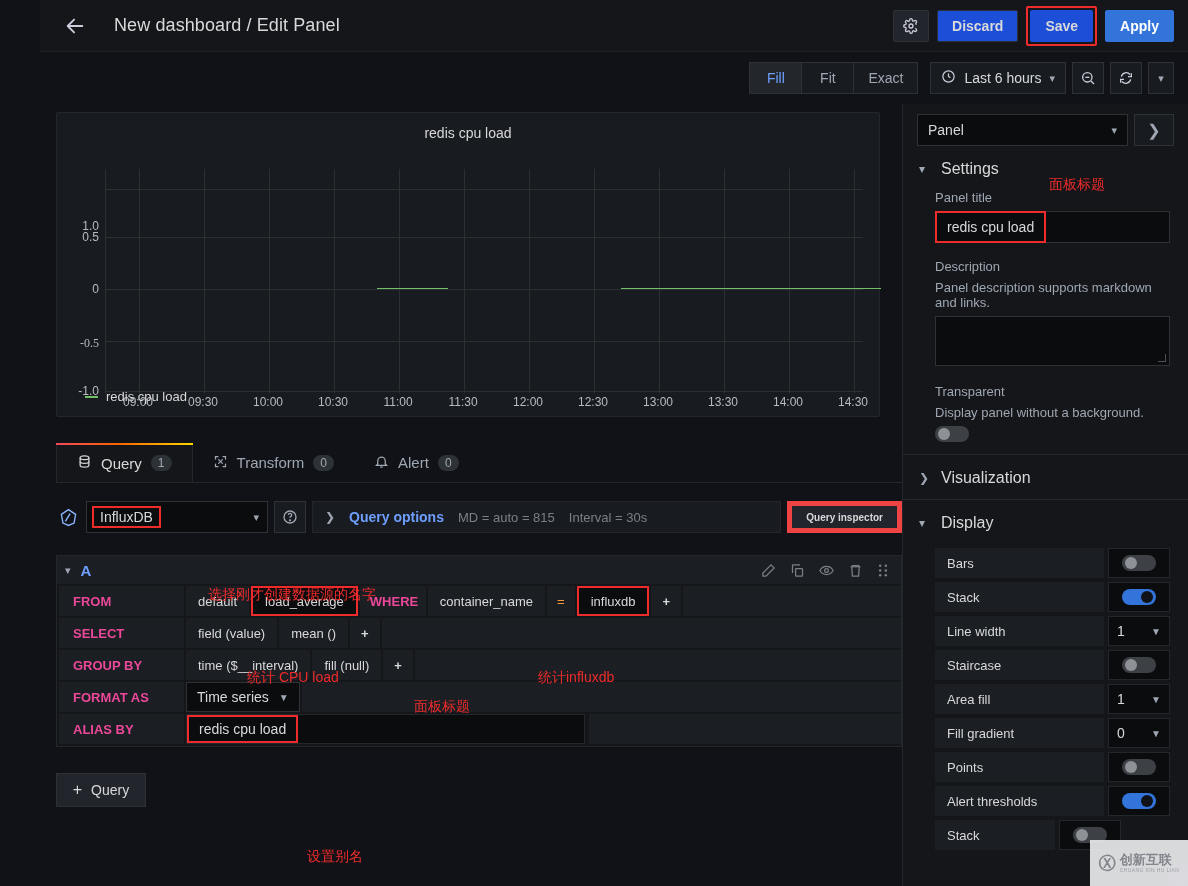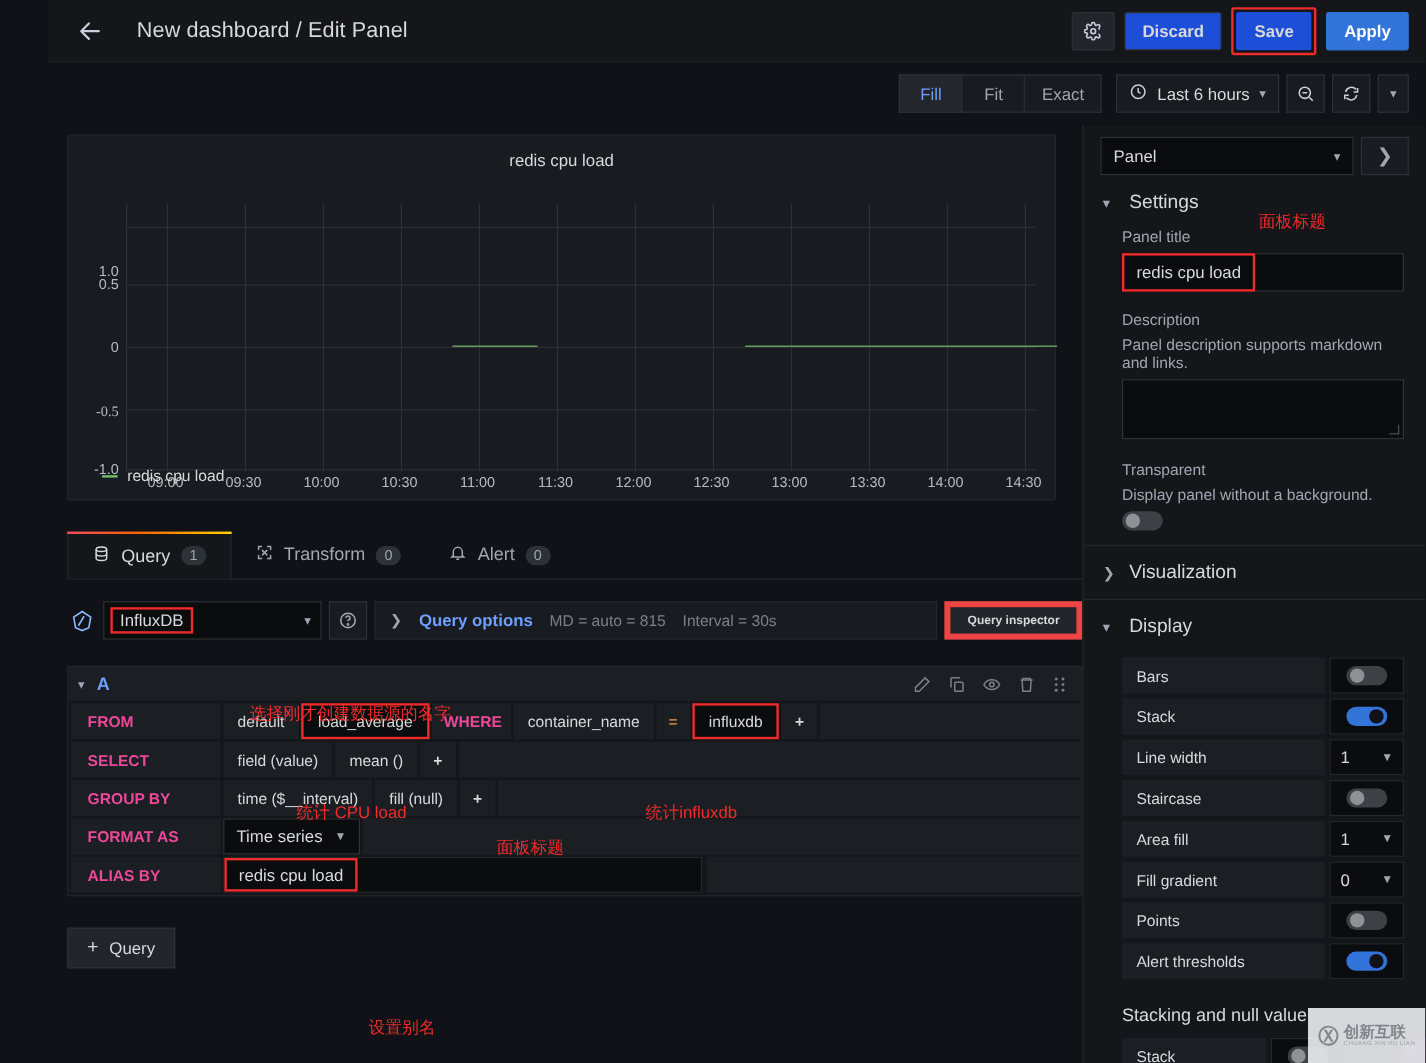--- a/index.html
+++ b/index.html
@@ -643,21 +643,20 @@
         </div>
         <div class="opt-row">
           <div class="opt-label">Alert thresholds</div>
           <div class="opt-ctrl">
             <div class="toggle on">
                 <span class="knob"></span>
               </div>
           </div>
         </div>
 
-        <div class="sub-title">Stacking and null value</div>
 
         <div class="opt-row narrow">
           <div class="opt-label">Stack</div>
           <div class="opt-ctrl">
             <div class="toggle">
                 <span class="knob"></span>
               </div>
           </div>
         </div>
 

